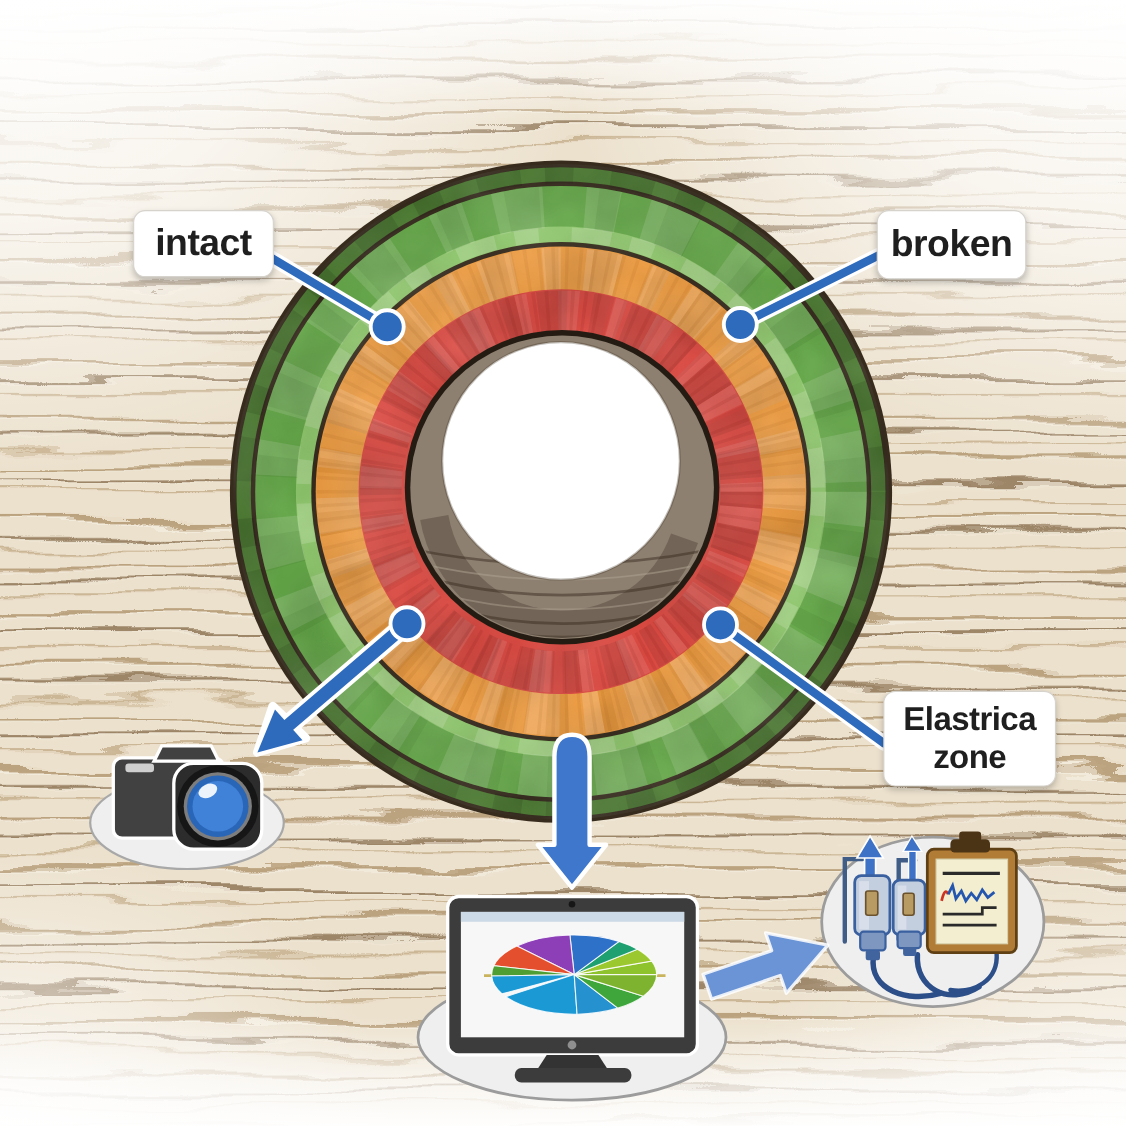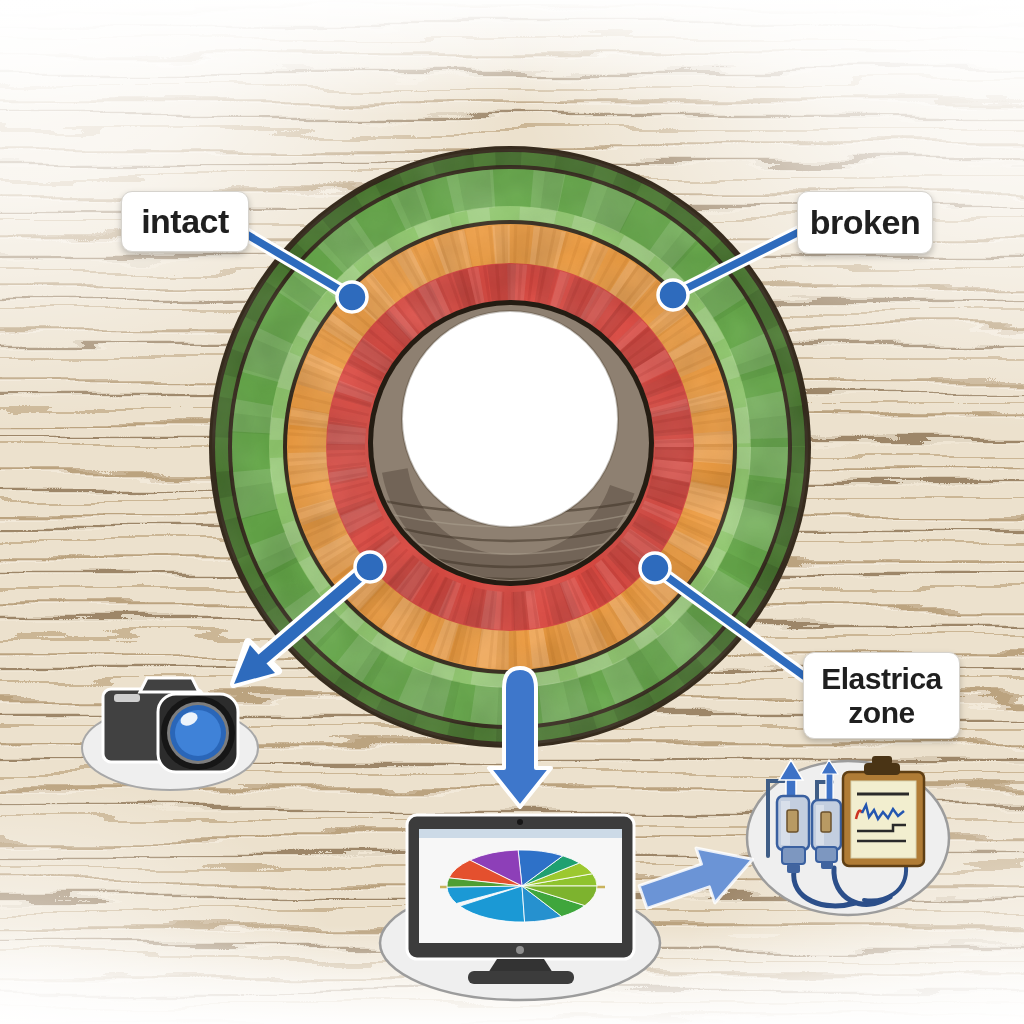--- a/index.html
+++ b/index.html
@@ -5,21 +5,21 @@
   html,body{margin:0;padding:0;background:#ffffff;}
   .scene{position:relative;width:1024px;height:1024px;overflow:hidden;
          font-family:"Liberation Sans",sans-serif;background:#ece1cd;}
   .scene svg{position:absolute;left:0;top:0;}
   .callout{position:absolute;background:#ffffff;border:1px solid #d6d3cd;border-radius:11px;
            box-shadow:0 3px 6px rgba(0,0,0,0.22);display:flex;align-items:center;justify-content:center;
            font-weight:bold;color:#1f1f1f;letter-spacing:-0.5px;}
   .callout.two-line{flex-direction:column;line-height:1.12;}
   #callout-intact{left:121px;top:191px;width:126px;height:59px;font-size:34px;}
   #callout-broken{left:797px;top:191px;width:134px;height:61px;font-size:34px;}
-  #callout-elastic{left:803px;top:652px;width:155px;height:85px;font-size:30px;}
+  #callout-elastic{left:803px;top:628px;width:155px;height:85px;font-size:30px;}
 </style>
 </head>
 <body>
 
 <div class="scene">
 <svg width="1024" height="1024" viewBox="0 0 1024 1024">
   <defs>
     <pattern id="strata" width="1024" height="46" patternUnits="userSpaceOnUse">
       <rect width="1024" height="46" fill="#ece1cd"></rect>
       <path d="M0 9 H1024" stroke="#b39871" stroke-width="3.5" opacity="0.85"></path>

